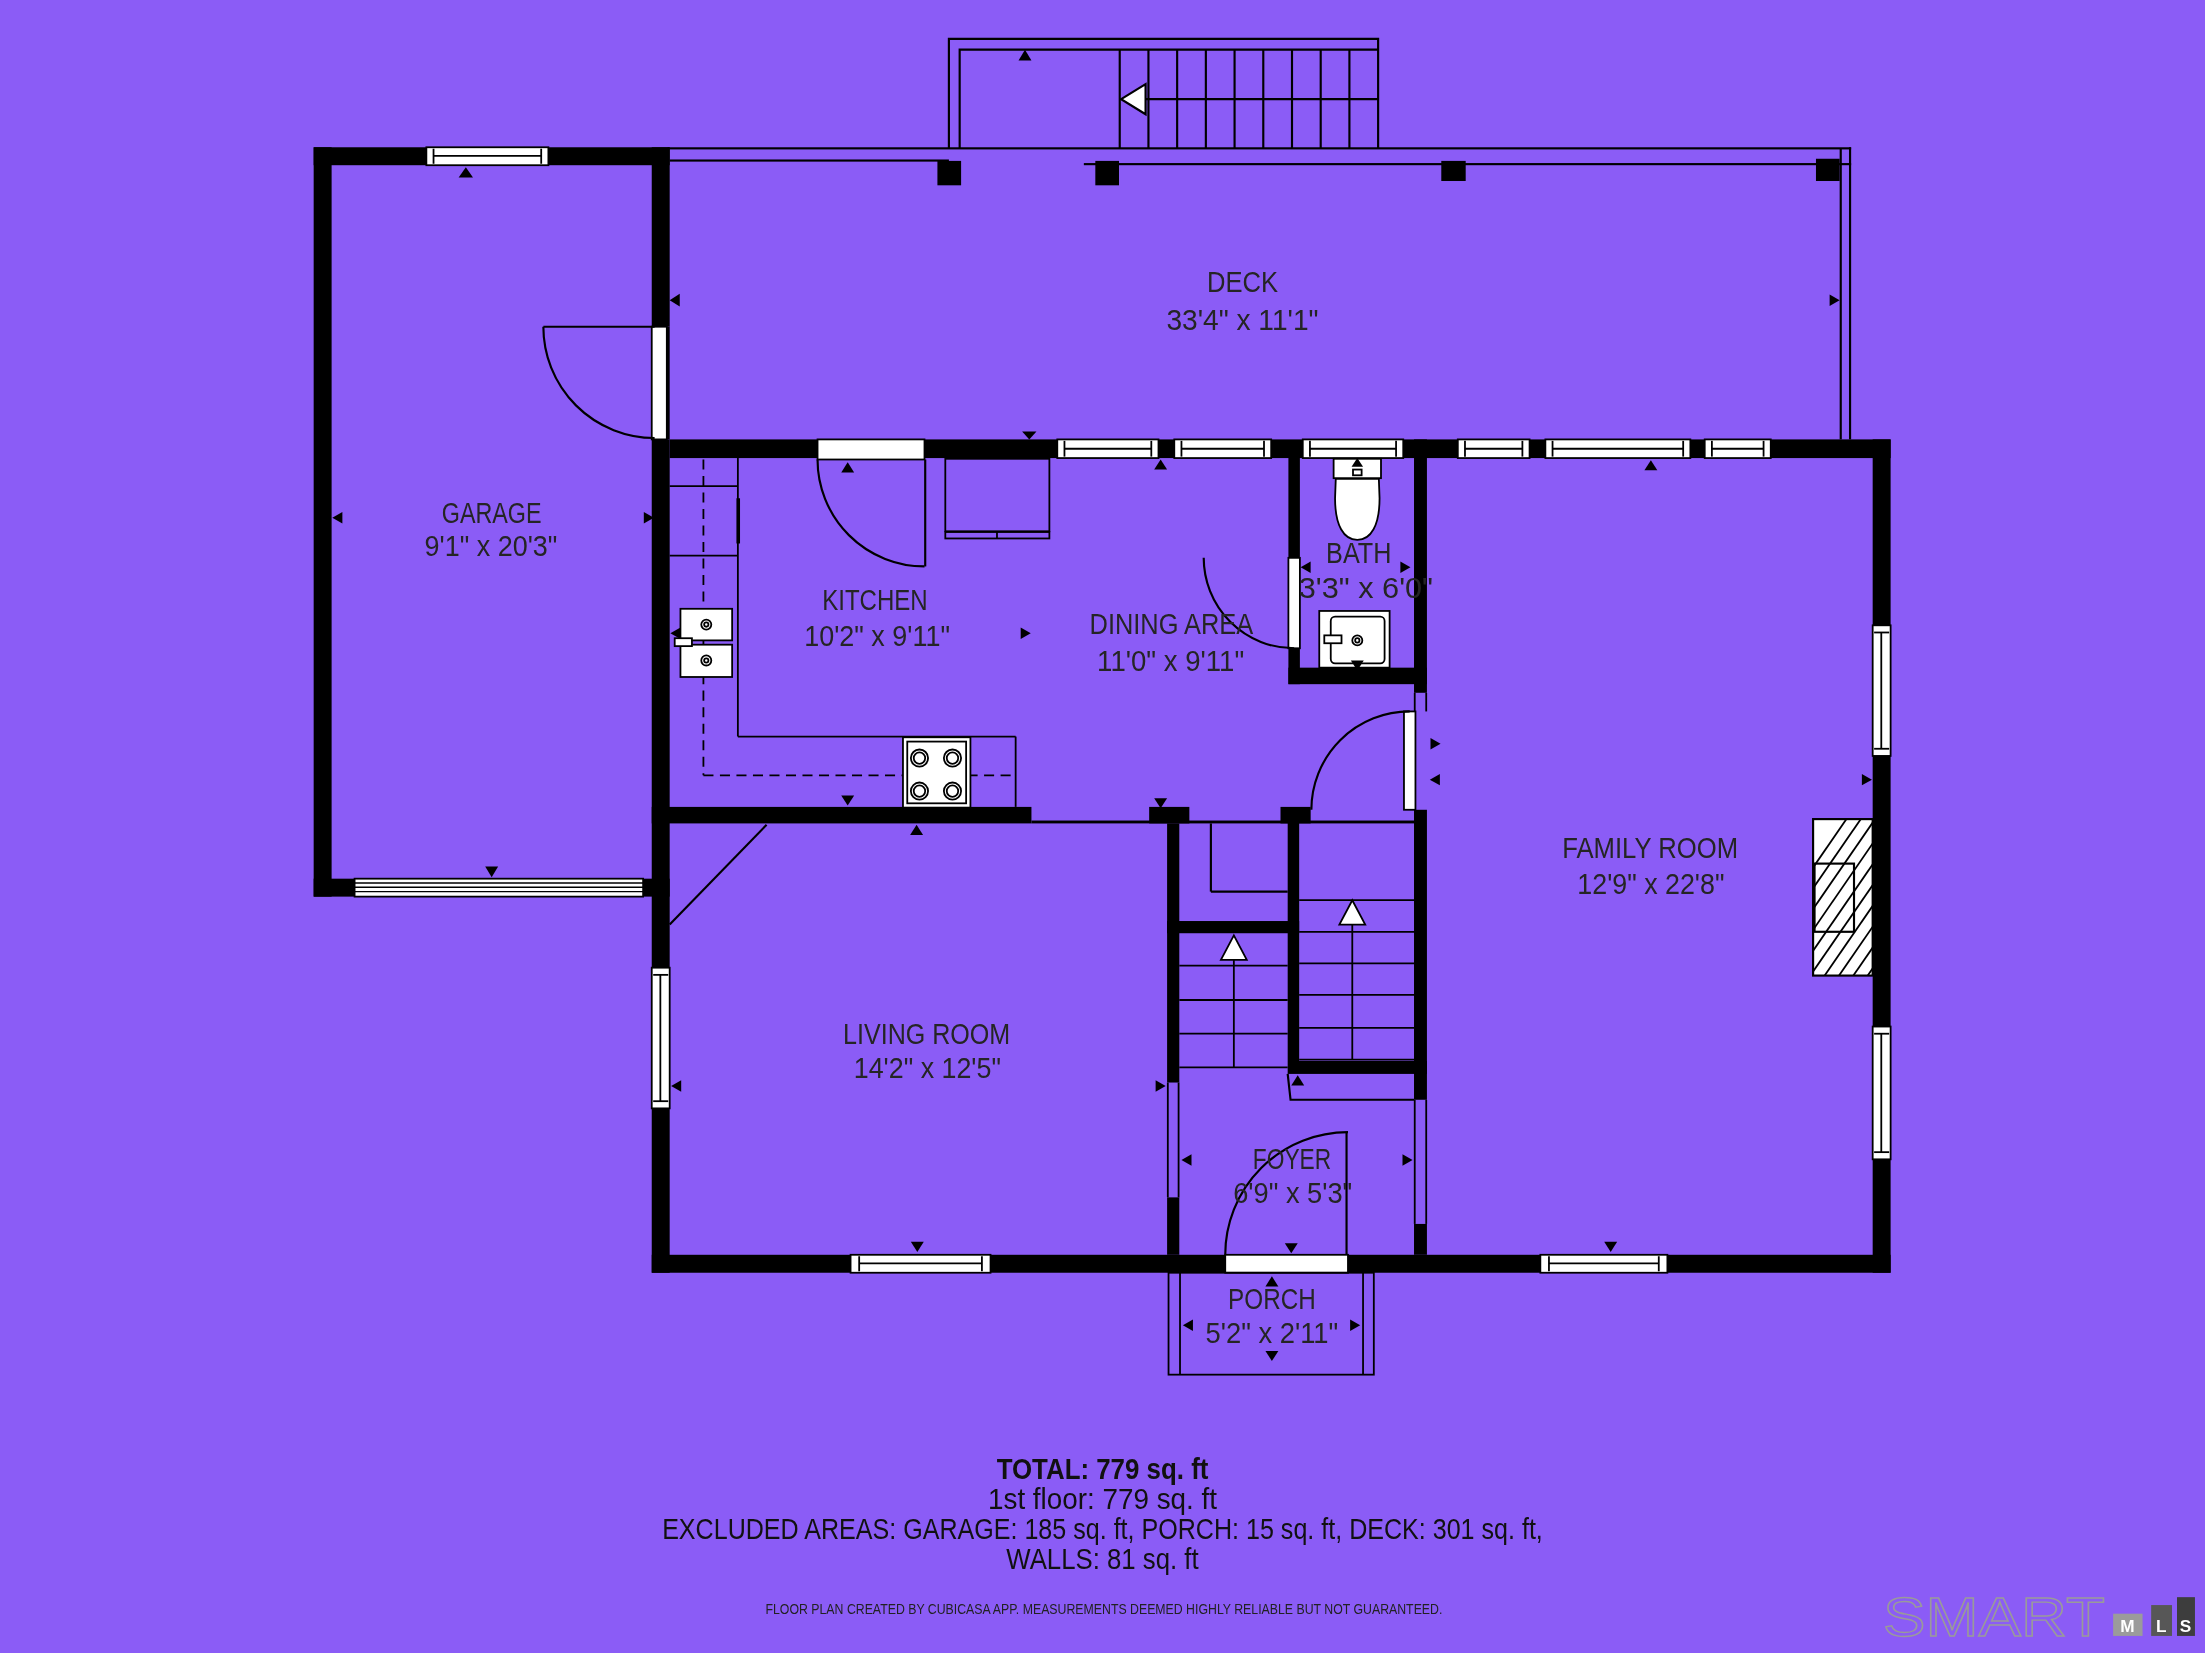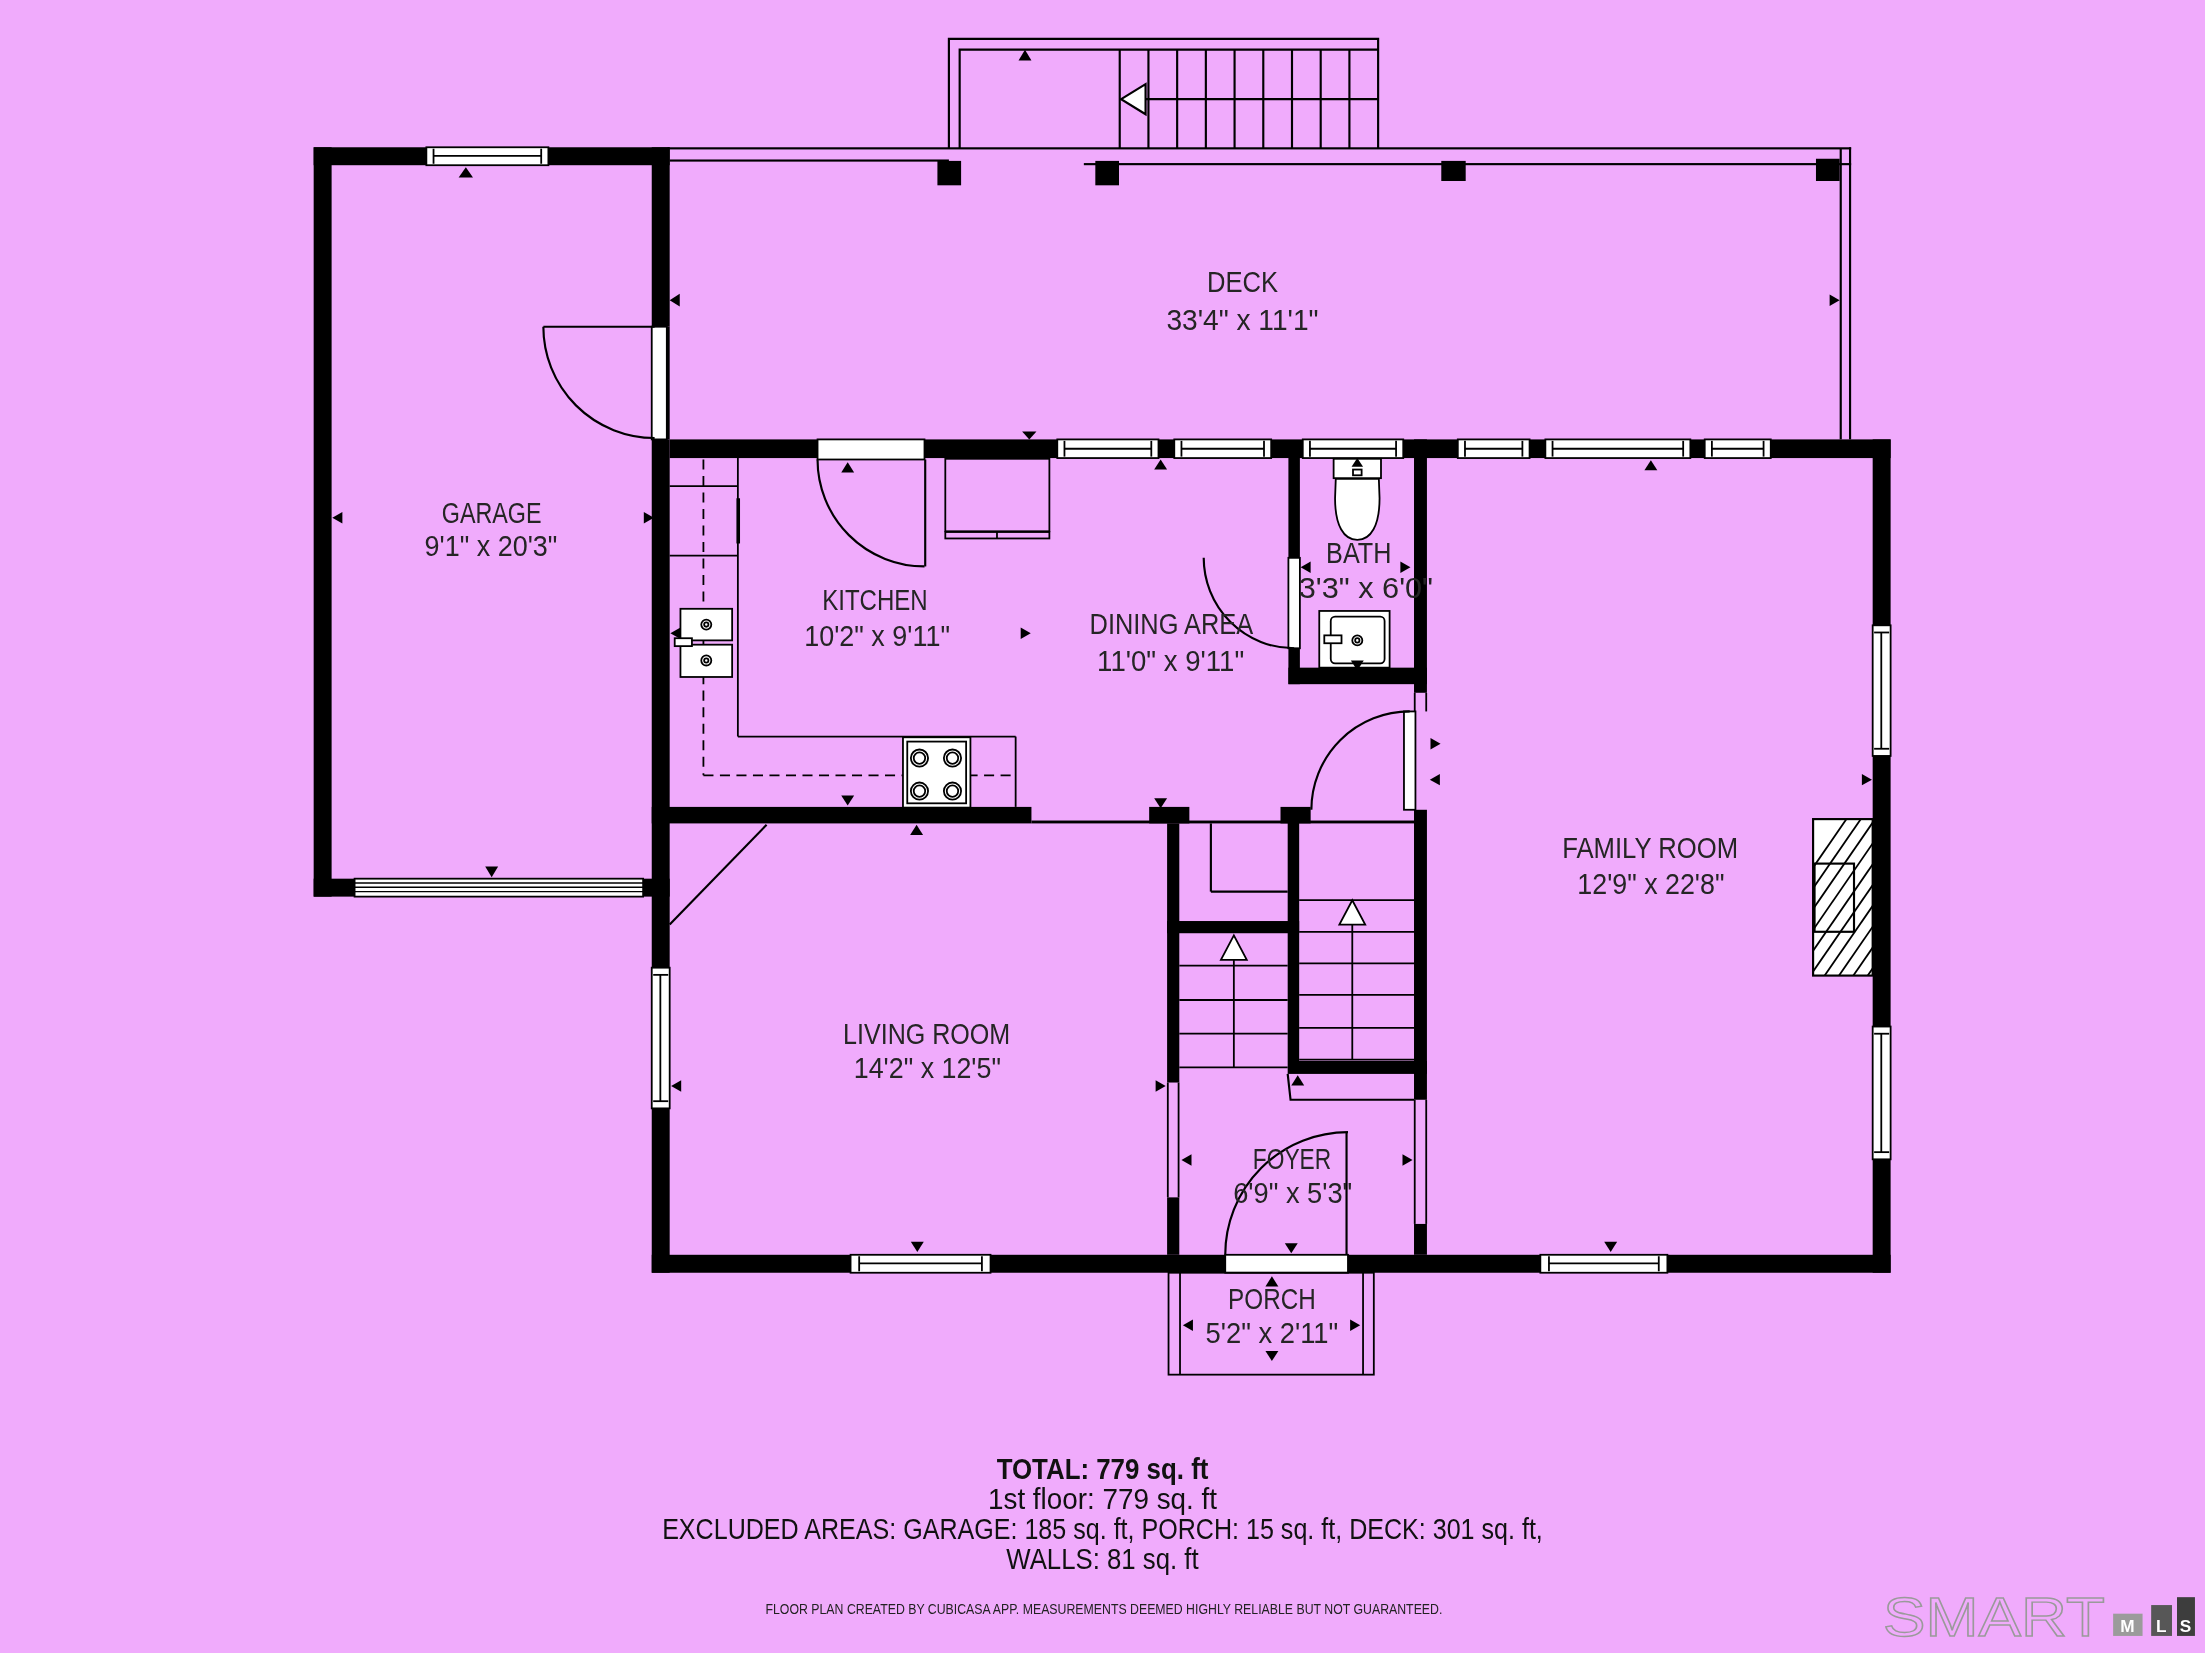--- a/index.html
+++ b/index.html
@@ -1,16 +1,16 @@
 <!DOCTYPE html>
 <html style="font-size:11.5px"><head>
 <meta charset="utf-8">
 <style>
 html,body{margin:0;padding:0;background:#ffffff;}
-#page{position:relative;width:2205px;height:1654px;background:#f0abfc;}
+#page{position:relative;width:2205px;height:1654px;background:#8b5cf6;}
 svg{display:block}
 .lbl{font-family:"Liberation Sans",sans-serif;font-size:40px;fill:#252525;}
 .dim{font-family:"Liberation Sans",sans-serif;font-size:41px;fill:#252525;}
 .tot{font-family:"Liberation Sans",sans-serif;font-size:42px;fill:#111;}
 .totb{font-family:"Liberation Sans",sans-serif;font-size:42px;font-weight:bold;fill:#111;}
 .foot{font-family:"Liberation Sans",sans-serif;font-size:21.5px;fill:#222;}
 </style>
 </head>
 <body>
 <div id="page">

